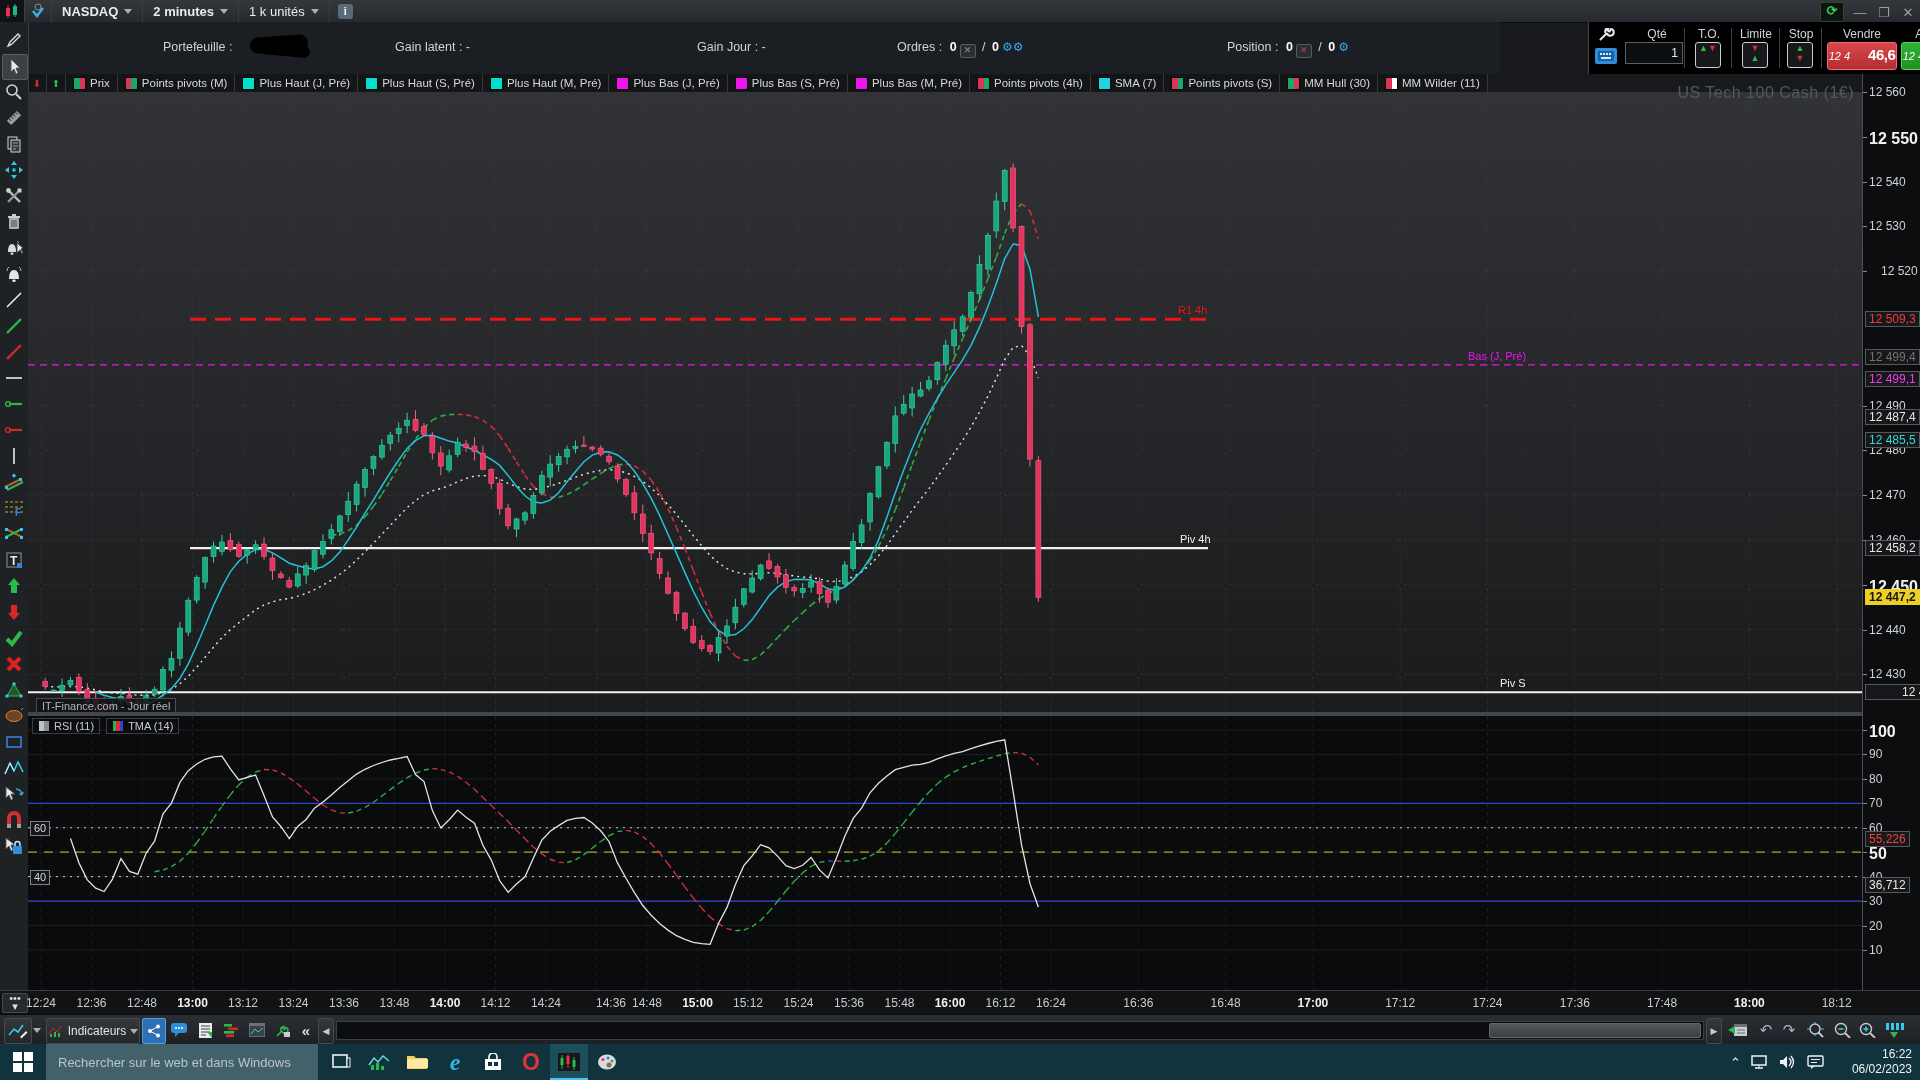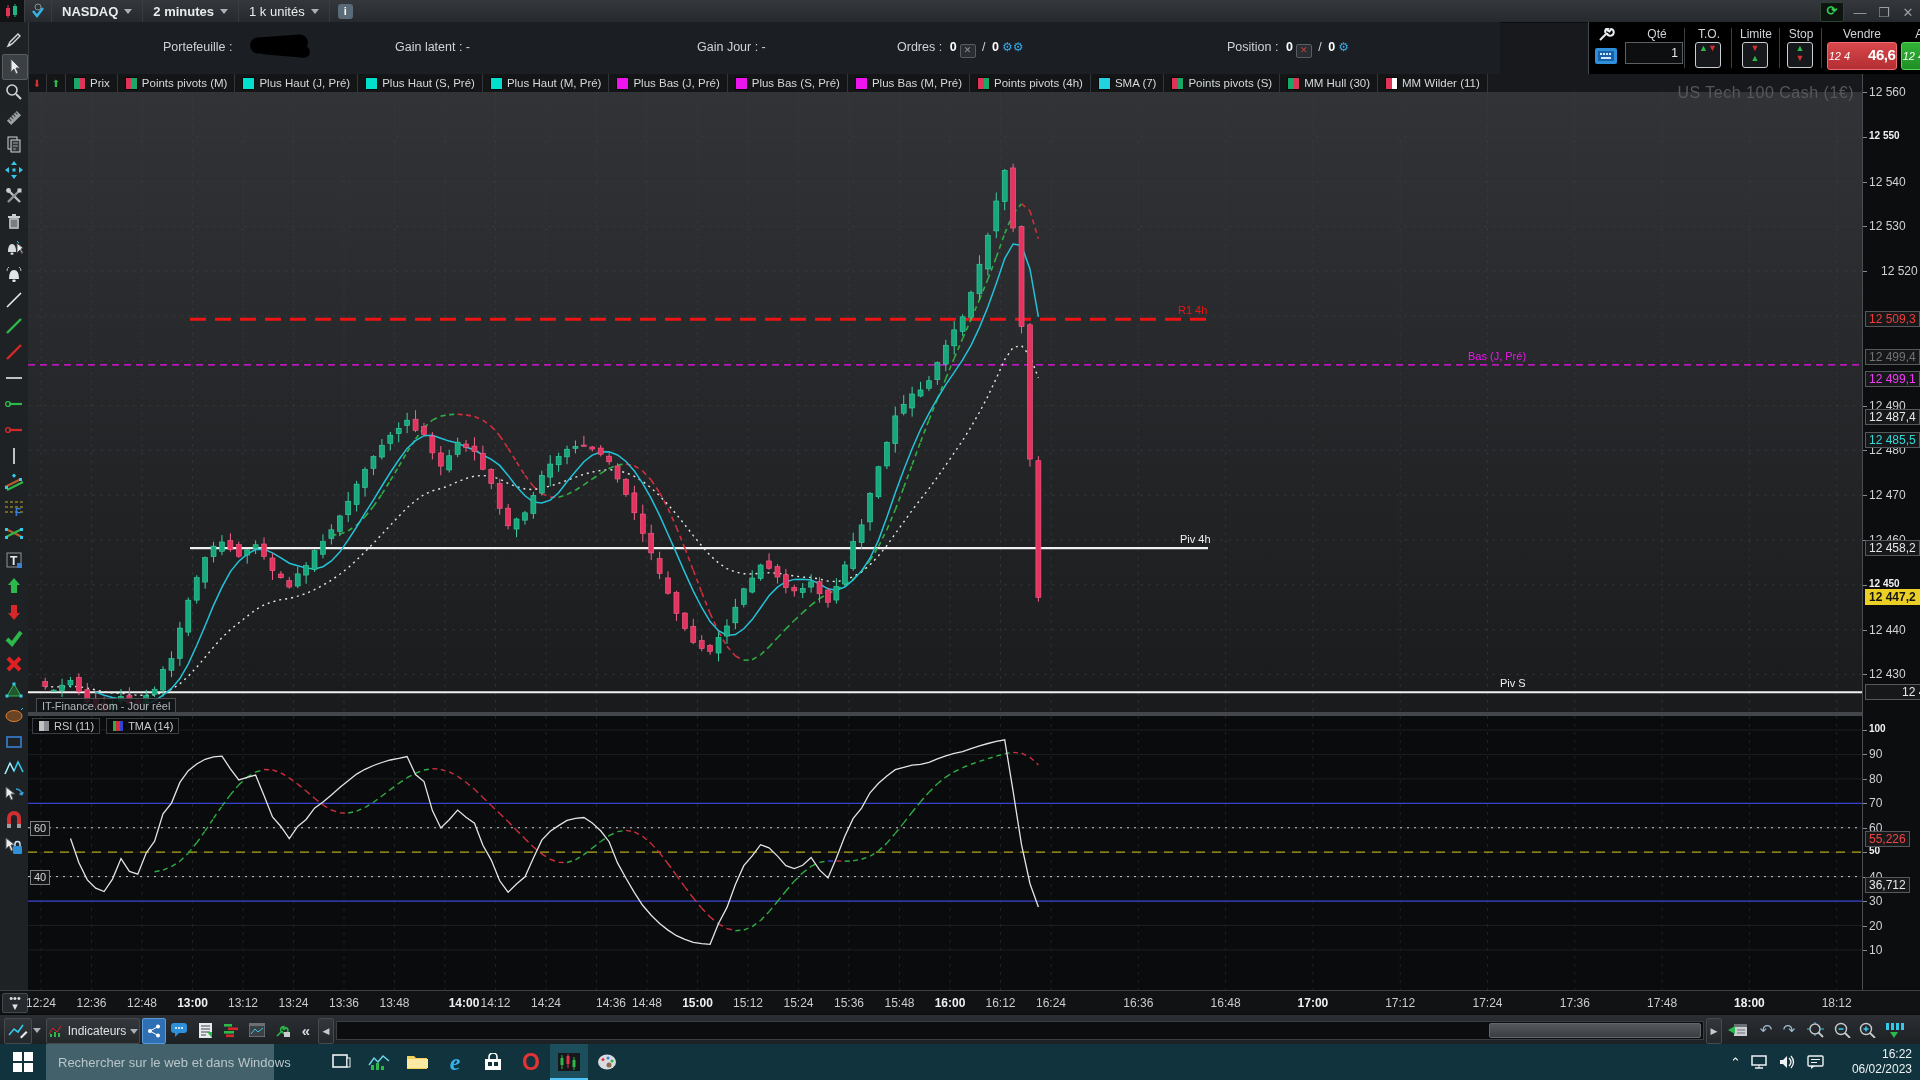--- a/index.html
+++ b/index.html
@@ -65,21 +65,21 @@
   .watermark{position:absolute;font-size:16px;color:#54585c;letter-spacing:.5px;}
   .feedbox{position:absolute;background:rgba(18,20,22,.85);border:1px solid #4a4e52;color:#b2b6b9;
     font-size:11px;padding:1px 5px;white-space:nowrap;}
   .rsi-legend{position:absolute;display:flex;gap:6px;font-size:11px;color:#c8cbce;}
   .rsi-leg-item{display:flex;align-items:center;gap:4px;background:rgba(12,13,15,.7);border:1px solid #3a3d41;padding:0 5px;height:14px;}
   .rsi-lvl-box{position:absolute;background:#141517;border:1px solid #7e8287;color:#d3d6d9;font-size:11px;
     padding:0 3px;line-height:13px;}
   
   .praxis{position:absolute;left:1862px;top:74px;width:58px;height:940px;background:#0c0d0f;border-left:1px solid #4a4e52;}
   .tick{position:absolute;left:6px;font-size:12px;color:#cfd2d5;white-space:nowrap;}
-  .tick.bold{font-weight:bold;color:#f2f3f4;font-size:10px;}
+  .tick.bold{font-weight:bold;color:#f2f3f4;font-size:16px;}
   .tickmark{position:absolute;left:0;width:4px;height:1px;background:#888c90;}
   .pbox{position:absolute;left:2px;background:#17181a;border:1px solid #55585c;font-size:12px;
     padding:0 3px;line-height:14px;white-space:nowrap;}
   
   .taxis{position:absolute;left:0;top:990px;width:1920px;height:24px;background:#111214;border-top:1px solid #3c3f43;}
   .t-lab{position:absolute;top:5px;font-size:12px;color:#c9ccce;transform:translateX(-50%);white-space:nowrap;}
   .t-lab.bold{font-weight:bold;color:#eef0f1;}
   .ellipsisbox{position:absolute;left:2px;top:2px;width:24px;height:18px;background:#26292d;border:1px solid #45494d;
     border-radius:2px;color:#dfe2e5;font-size:11px;text-align:center;line-height:8px;}
   
@@ -88,21 +88,21 @@
   .bt-item{position:absolute;top:3px;height:24px;display:flex;align-items:center;justify-content:center;}
   .bt-btn{border:1px solid #46494d;background:linear-gradient(#34383c,#24272a);border-radius:2px;}
   .bt-active{background:#2f6fb4;border:1px solid #5b9bd8;border-radius:2px;}
   .indic-label{color:#dfe2e5;font-size:12px;margin:0 4px;}
   .scrolltrack{position:absolute;top:6px;height:17px;background:#0c0d0e;border:1px solid #3b3e42;}
   .scrollthumb{position:absolute;top:1px;height:13px;background:linear-gradient(#54585d,#3a3e42);border:1px solid #63676c;border-radius:2px;}
   .bt-glyph{color:#9fb9cc;font-size:15px;}
   
   .taskbar{position:absolute;left:0;top:1044px;width:1920px;height:36px;background:#10333d;display:block;}
   .tk-start{position:absolute;left:0;top:0;width:46px;height:36px;display:flex;align-items:center;justify-content:center;}
-  .tk-search{position:absolute;left:46px;top:0;width:228px;height:36px;background:#43616a;display:flex;align-items:center;}
+  .tk-search{position:absolute;left:46px;top:0;width:272px;height:36px;background:#43616a;display:flex;align-items:center;}
   .tk-search span{color:#b9c6c9;font-size:13px;margin-left:12px;white-space:nowrap;}
   .tk-icon{position:absolute;top:0;width:38px;height:36px;display:flex;align-items:center;justify-content:center;}
   .tk-icon.active{background:#1c4e5c;box-shadow:inset 0 -2px 0 #4fc3f7;}
   .tray{position:absolute;right:96px;top:0;height:36px;display:flex;align-items:center;gap:10px;color:#eef2f3;}
   .clock{position:absolute;right:8px;top:3px;text-align:right;color:#eef2f3;font-size:12px;line-height:15px;}
   svg{display:block;}
 </style>
 </head>
 <body>
 
@@ -1165,21 +1165,21 @@
     <div class="ellipsisbox">•••<br>▾</div>
     <div id="taxis-items">
         <div class="t-lab" style="left: 41px;">12:24</div>
         <div class="t-lab" style="left: 91.5px;">12:36</div>
         <div class="t-lab" style="left: 142px;">12:48</div>
         <div class="t-lab bold" style="left: 192.5px;">13:00</div>
         <div class="t-lab" style="left: 243px;">13:12</div>
         <div class="t-lab" style="left: 293.5px;">13:24</div>
         <div class="t-lab" style="left: 344px;">13:36</div>
         <div class="t-lab" style="left: 394.5px;">13:48</div>
-        <div class="t-lab bold" style="left: 464px; text-align: right;">14:00</div>
+        <div class="t-lab bold" style="left: 445px; text-align: right;">14:00</div>
         <div class="t-lab" style="left: 495.5px;">14:12</div>
         <div class="t-lab" style="left: 546px;">14:24</div>
         <div class="t-lab" style="left: 611px; text-align: center;">14:36</div>
         <div class="t-lab" style="left: 647px;">14:48</div>
         <div class="t-lab bold" style="left: 697.5px;">15:00</div>
         <div class="t-lab" style="left: 748px;">15:12</div>
         <div class="t-lab" style="left: 798.5px;">15:24</div>
         <div class="t-lab" style="left: 849px;">15:36</div>
         <div class="t-lab" style="left: 899.5px;">15:48</div>
         <div class="t-lab bold" style="left: 950px;">16:00</div>

